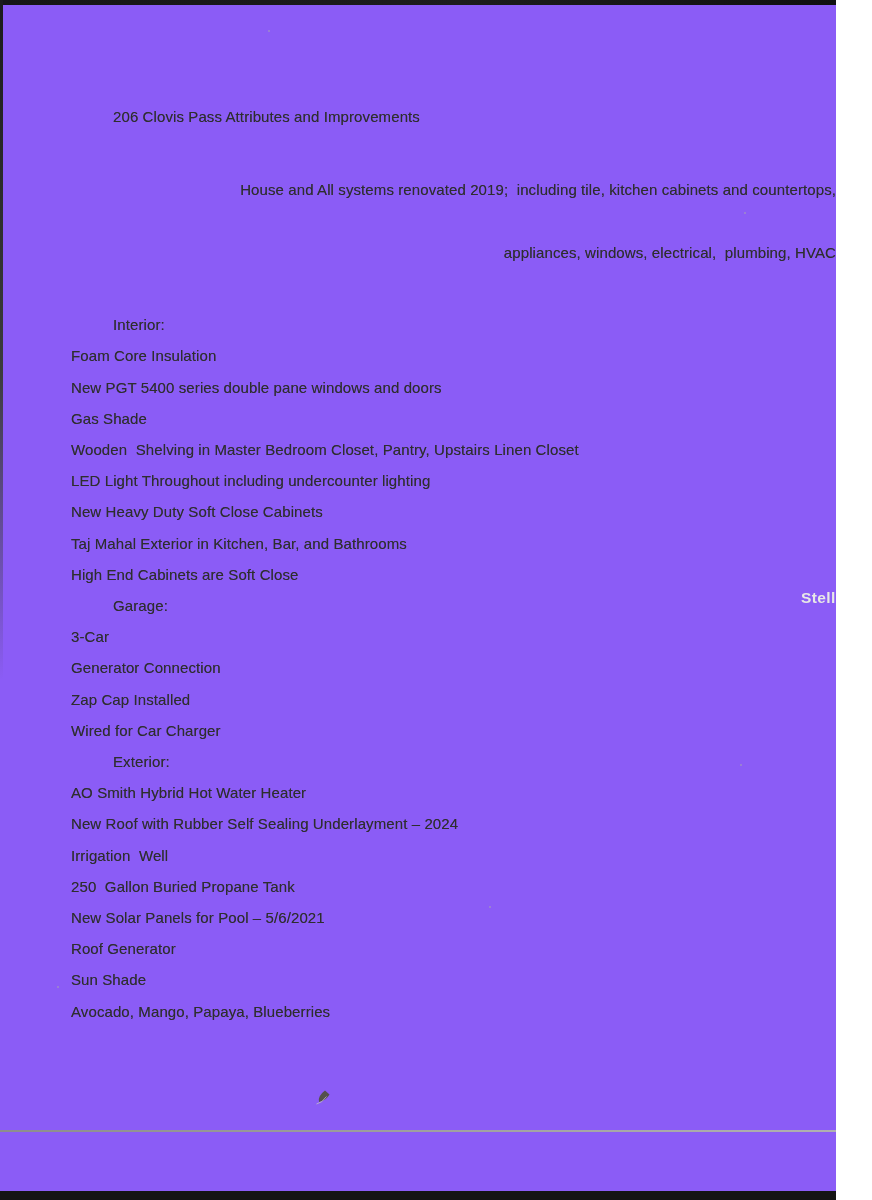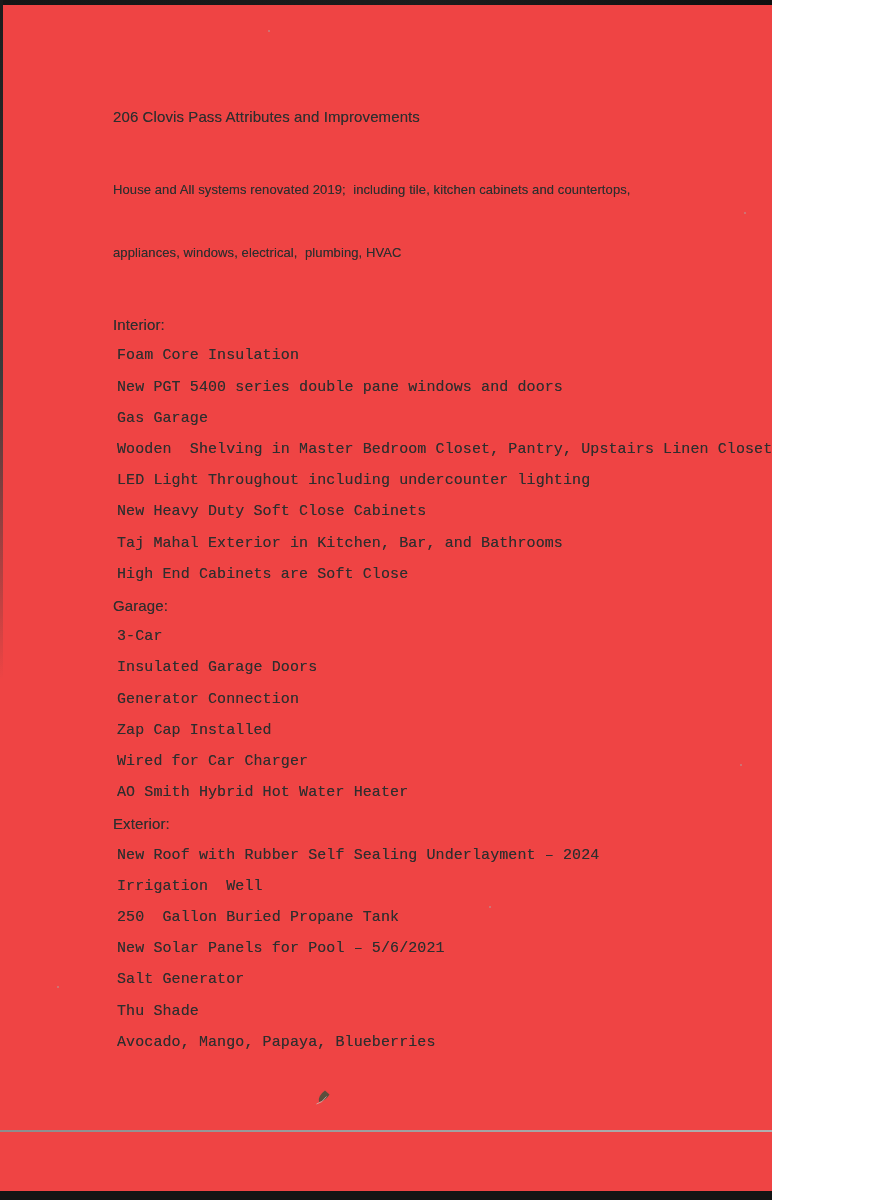--- a/index.html
+++ b/index.html
@@ -3,24 +3,24 @@
 <meta charset="utf-8">
 <title>Scanned Document</title>
 <style>
   html, body {
     margin: 0;
     padding: 0;
     background: #ffffff;
   }
   .canvas {
     position: relative;
-    width: 772px;
+    width: 836px;
     height: 1200px;
     overflow: hidden;
-    background: #ef4444;
+    background: #8b5cf6;
     font-family: "Liberation Sans", sans-serif;
     color: #2e2e2e;
   }
   
   .edge-top {
     position: absolute;
     top: 0; left: 0; right: 0;
     height: 5px;
     background: linear-gradient(to right, #161616, #1d1d1d 55%, #101010);
   }
@@ -54,30 +54,30 @@
     font-size: 15px;
     line-height: 31.2px;
     white-space: pre;
     letter-spacing: 0.1px;
     text-shadow: 0 0 0.5px rgba(46,46,46,0.55);
   }
   .title, .heading {
     margin-left: 113px;
   }
   .item {
-    margin-left: 117px;
-    font-family: Liberation Mono, monospace;
+    margin-left: 71px;
   }
   .intro {
     margin: 5px 0 4px 113px;
-    font-size: 13px;
+    font-size: 15px;
     line-height: 21px;
     white-space: pre;
     letter-spacing: 0.1px;
     text-shadow: 0 0 0.5px rgba(46,46,46,0.55);
+    text-align: right;
   }
   
   .watermark {
     position: absolute;
     left: 801px;
     top: 589px;
     font-size: 15.5px;
     font-weight: 700;
     letter-spacing: 0.4px;
     color: #e8e8e6;
@@ -114,42 +114,41 @@
     <div class="line title">206 Clovis Pass Attributes and Improvements</div>
 
     <div class="intro">
       <div>House and All systems renovated 2019;  including tile, kitchen cabinets and countertops,</div>
       <div>appliances, windows, electrical,  plumbing, HVAC</div>
     </div>
 
     <div class="line heading">Interior:</div>
     <div class="line item">Foam Core Insulation</div>
     <div class="line item">New PGT 5400 series double pane windows and doors</div>
-    <div class="line item">Gas Garage</div>
+    <div class="line item">Gas Shade</div>
     <div class="line item">Wooden  Shelving in Master Bedroom Closet, Pantry, Upstairs Linen Closet</div>
     <div class="line item">LED Light Throughout including undercounter lighting</div>
     <div class="line item">New Heavy Duty Soft Close Cabinets</div>
     <div class="line item">Taj Mahal Exterior in Kitchen, Bar, and Bathrooms</div>
     <div class="line item">High End Cabinets are Soft Close</div>
 
     <div class="line heading">Garage:</div>
     <div class="line item">3-Car</div>
-    <div class="line item">Insulated Garage Doors</div>
     <div class="line item">Generator Connection</div>
     <div class="line item">Zap Cap Installed</div>
     <div class="line item">Wired for Car Charger</div>
+    <div class="line heading">Exterior:</div>
+
     <div class="line item">AO Smith Hybrid Hot Water Heater</div>
-
-    <div class="line heading">Exterior:</div>
     <div class="line item">New Roof with Rubber Self Sealing Underlayment – 2024</div>
     <div class="line item">Irrigation  Well</div>
     <div class="line item">250  Gallon Buried Propane Tank</div>
     <div class="line item">New Solar Panels for Pool – 5/6/2021</div>
-    <div class="line item">Salt Generator</div>
-    <div class="line item">Thu Shade</div>
+    <div class="line item">Roof Generator</div>
+    <div class="line item">Sun Shade</div>
     <div class="line item">Avocado, Mango, Papaya, Blueberries</div>
   </div>
 
   <div class="watermark">StellarMLS</div>
 
   <div class="pen-mark">
     <svg width="24" height="24" viewBox="0 0 24 24">
       <path d="M6 17 Q4.5 11 12 5.5 L16.5 9.5 Q13 15.5 6 17 Z" fill="#4f4f3d" opacity="0.92"></path>
       <path d="M3.5 19 Q9 18 13.5 11.5" stroke="#c9c9c2" stroke-width="0.9" fill="none" opacity="0.8"></path>
     </svg>

